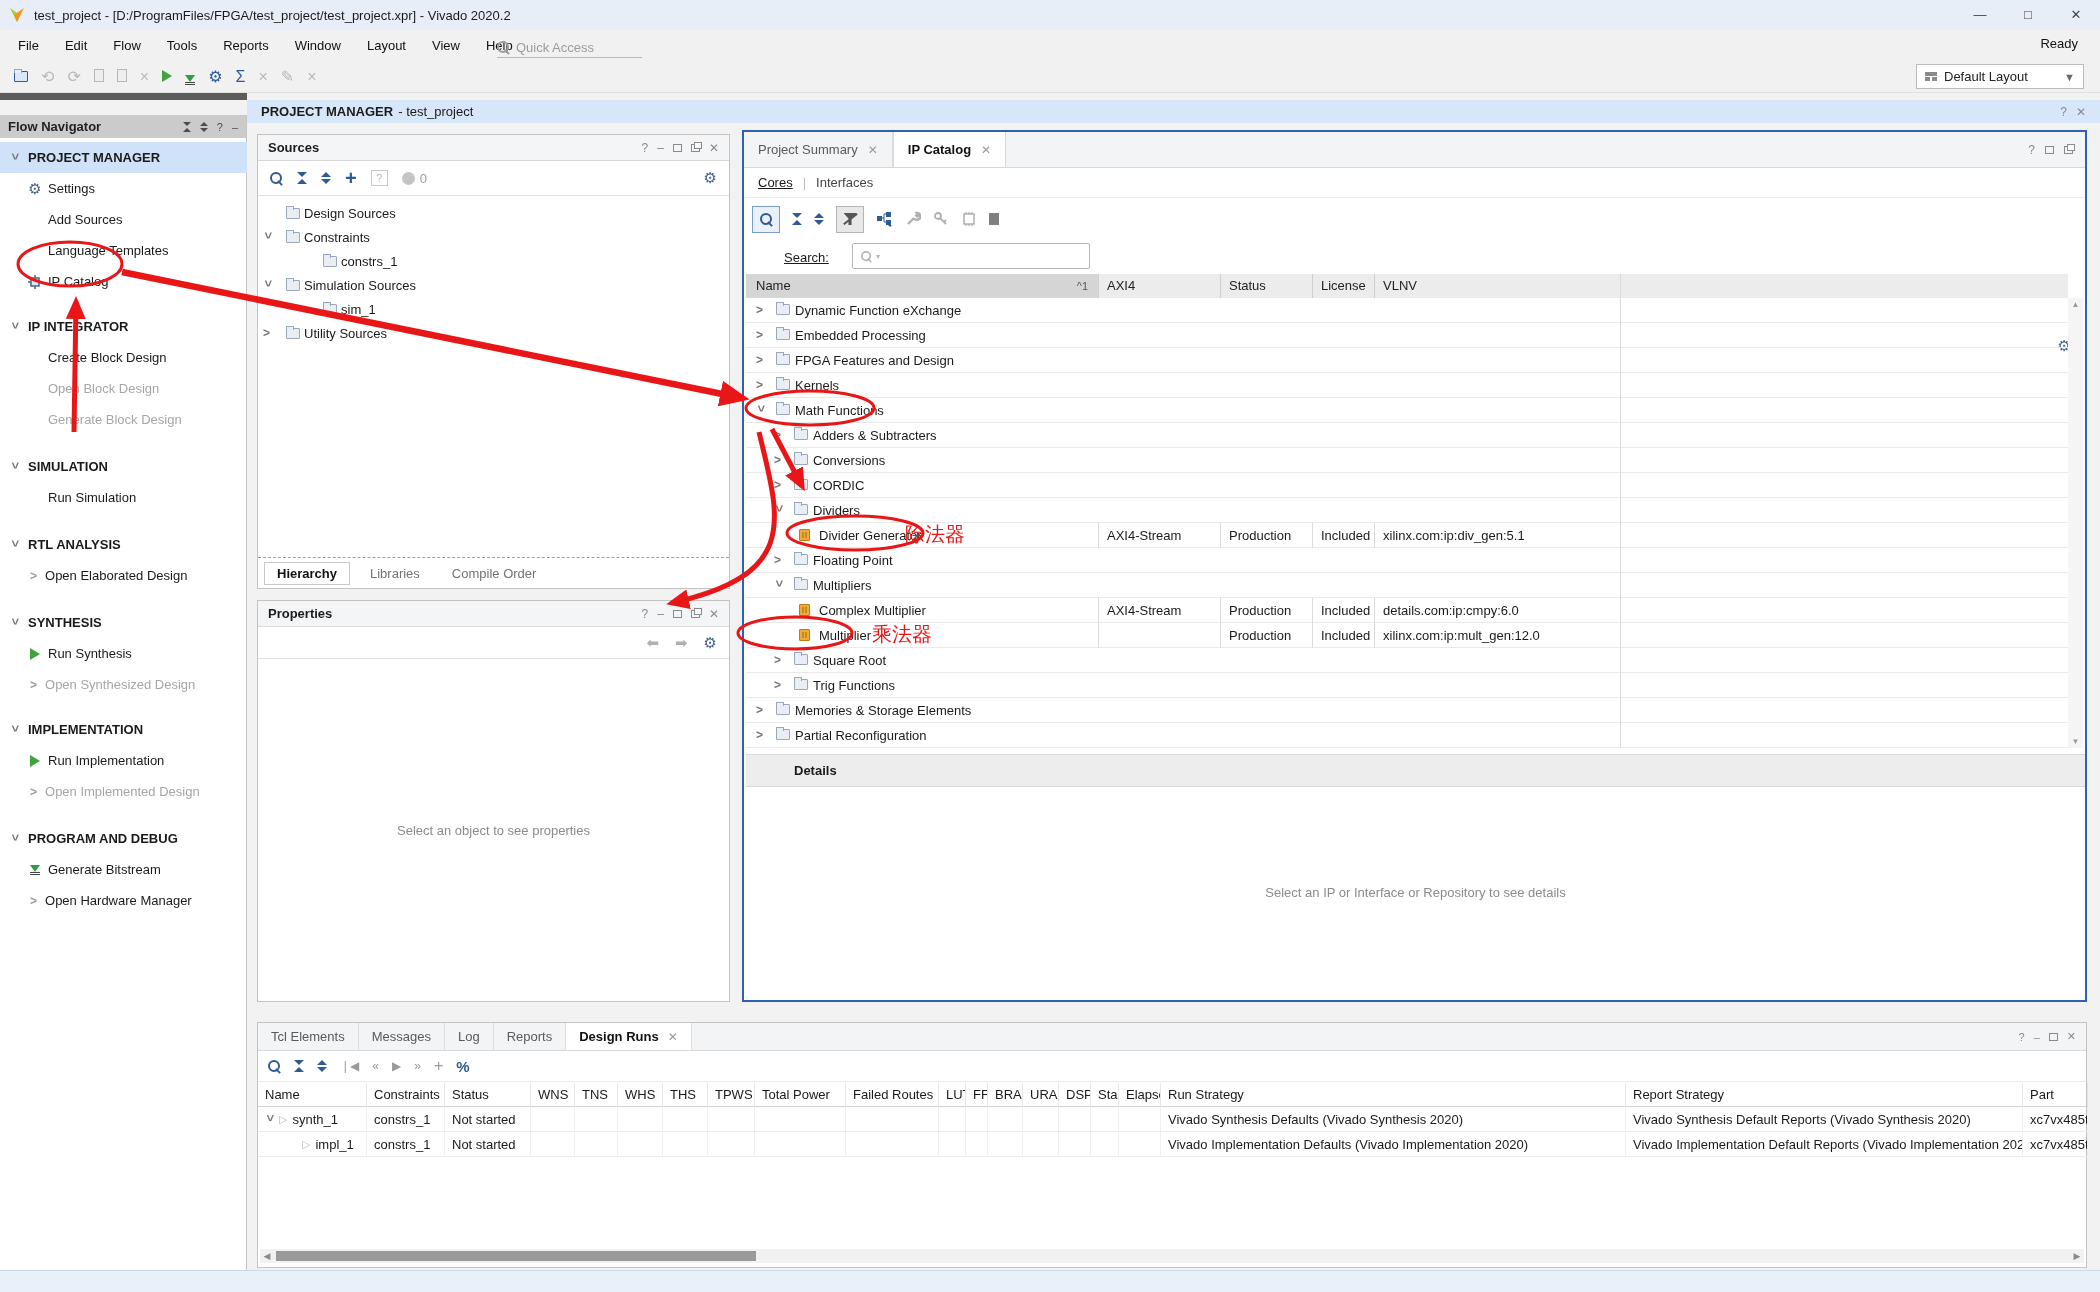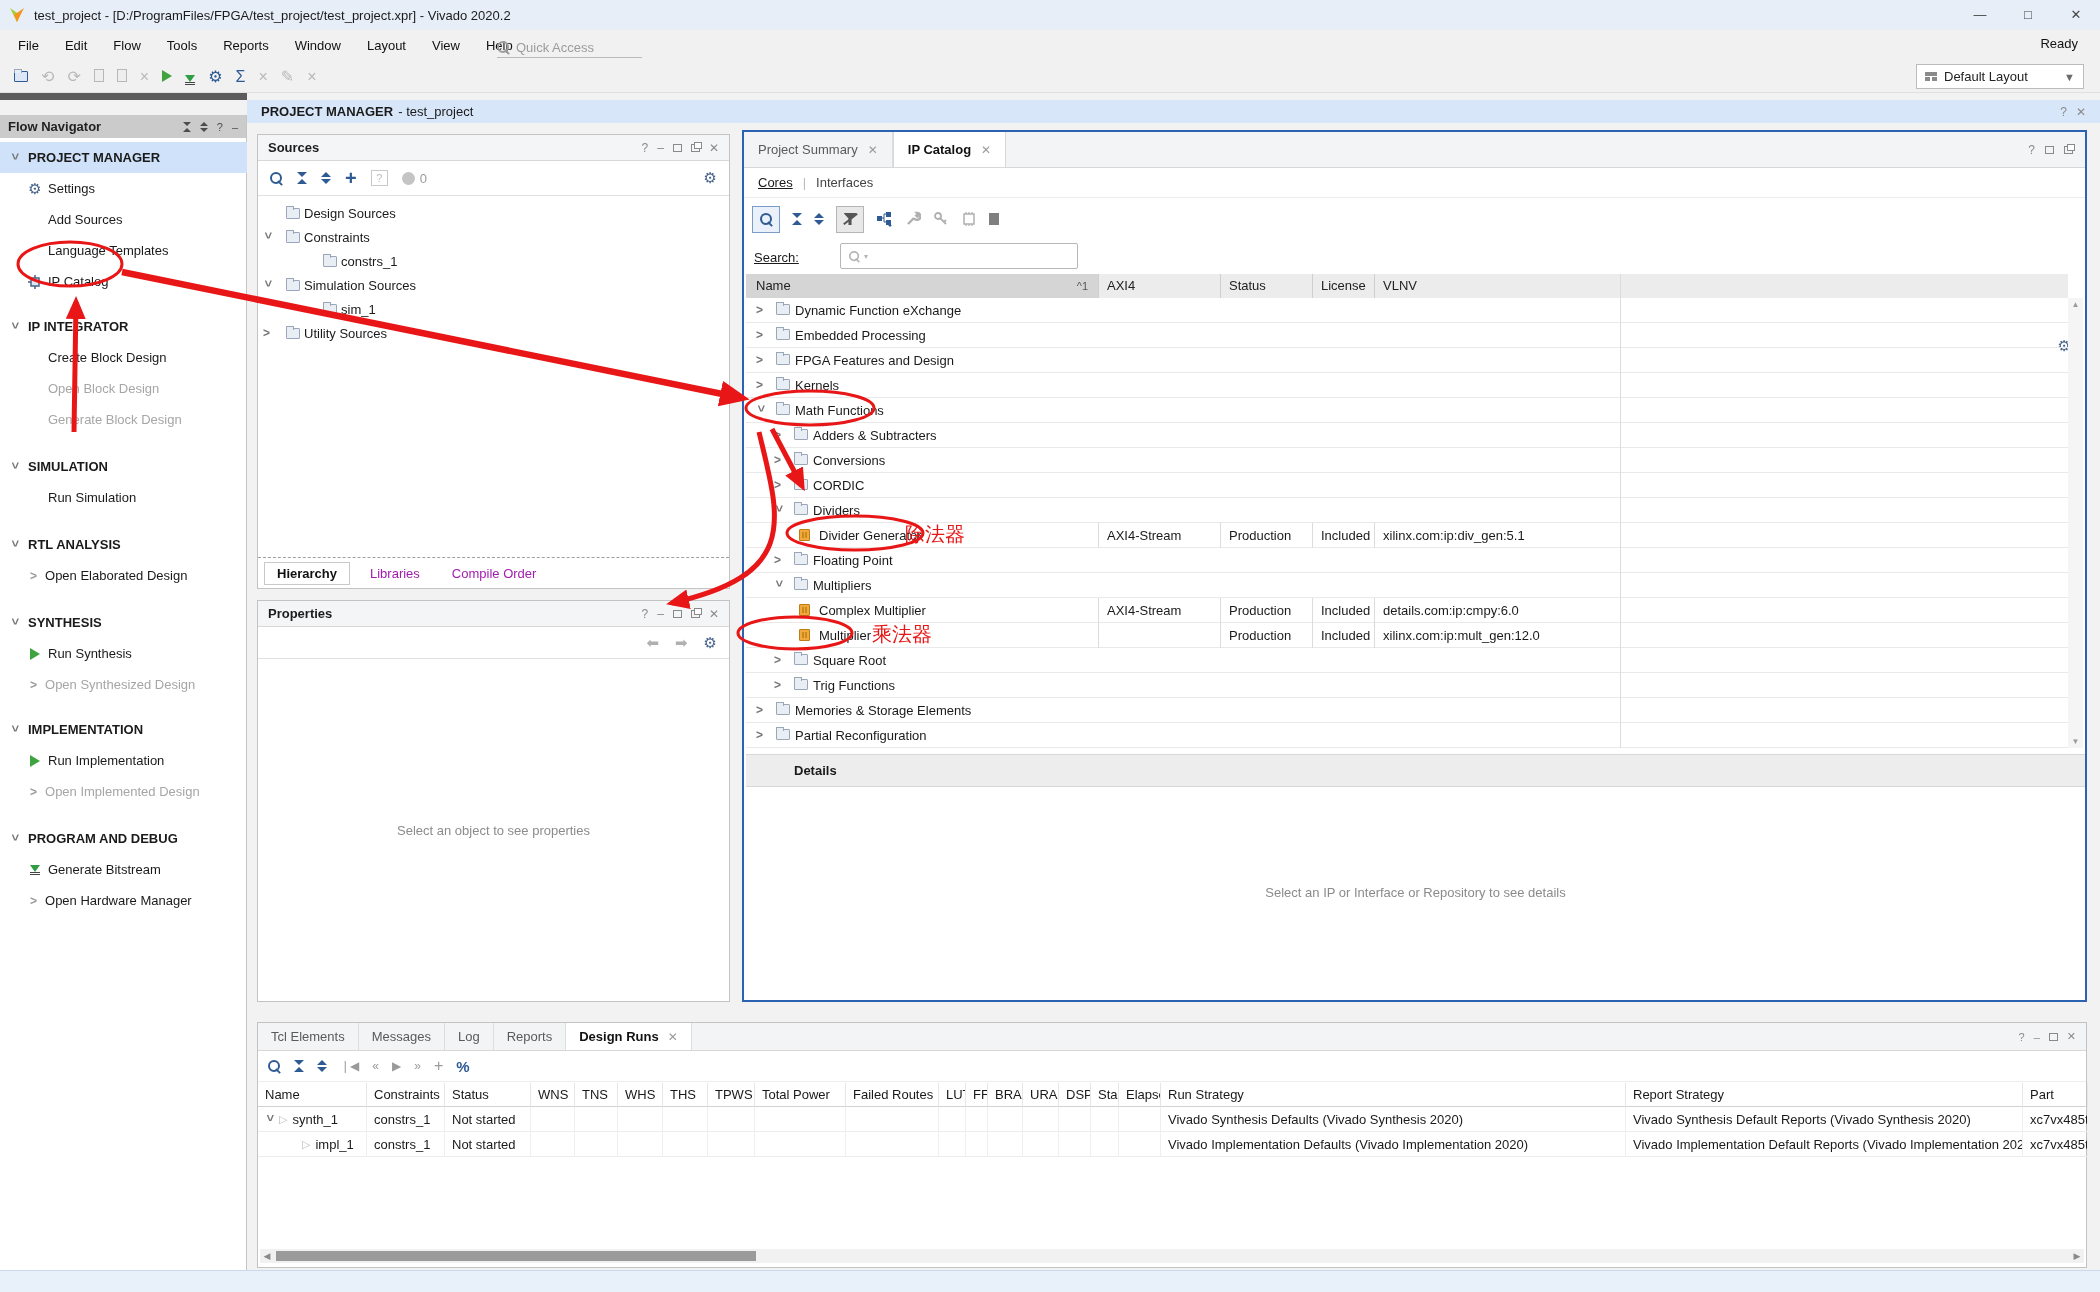--- a/index.html
+++ b/index.html
@@ -84,21 +84,21 @@
   .p-header .t { font-weight:bold; color:#1c1c1c; }
   .p-toolbar { height:35px; border-bottom:1px solid #e0e0e0; display:flex; align-items:center; gap:14px; padding:0 12px; color:#2f5b94; }
 
   
   #sources-tree { position:absolute; left:0; top:66px; right:0; }
   .src-row { height:24px; display:flex; align-items:center; position:relative; }
   .src-row .chev { position:absolute; }
   .src-row .folder { position:absolute; }
   .src-row .lab { position:absolute; white-space:nowrap; }
   #sources-tabs { position:absolute; left:0; right:0; bottom:0; height:31px; border-top:1px dashed #9f9f9f; display:flex; align-items:center; padding-left:6px; background:#fff; }
-  #sources-tabs .stab { padding:3px 12px; color:#a21caf; margin-right:8px; }
+  #sources-tabs .stab { padding:3px 12px; color:#737373; margin-right:8px; }
   #sources-tabs .stab.active { border:1px solid #c9c9c9; background:#fff; font-weight:bold; color:#111; }
   .badge-dot { width:13px; height:13px; border-radius:50%; background:#c4c4c4; display:inline-block; }
   .q-box { width:17px; height:16px; border:1px solid #c9c9c9; color:#bdbdbd; font-size:11px; display:inline-flex; align-items:center; justify-content:center; }
 
   
   #prop-toolbar { height:32px; border-bottom:1px solid #e0e0e0; display:flex; align-items:center; justify-content:flex-end; gap:16px; padding-right:12px; }
   #prop-toolbar .arr { color:#b0b0b0; font-size:15px; }
   #prop-body { position:absolute; top:59px; left:0; right:0; bottom:0; display:flex; align-items:center; justify-content:center; color:#8b8b8b; }
 
   
@@ -114,21 +114,21 @@
   #ip-subtabs .intf { color:#444; }
   #ip-toolbar { height:42px; display:flex; align-items:center; gap:12px; padding-left:8px; color:#2f5b94; }
   .tbox { width:28px; height:27px; display:flex; align-items:center; justify-content:center; }
   .tbox.focus { border:1px solid #7a9cc6; background:#eaf1fb; }
   .tbox.pressed { border:1px solid #b5b5b5; background:#e8e8e8; }
   .filtericon { width:13px; height:12px; position:relative; display:inline-block; }
   .filtericon::before { content:""; position:absolute; inset:0; background:#555; clip-path:polygon(0 0,100% 0,62% 45%,62% 100%,38% 100%,38% 45%); }
   .filtericon::after { content:""; position:absolute; left:-2px; top:5px; width:17px; height:2px; background:#555; transform:rotate(-38deg); }
   .darksq { width:10px; height:12px; background:#7f7f7f; display:inline-block; }
   #ip-gear { position:absolute; right:14px; top:205px; }
-  #ip-search-row { height:34px; display:flex; align-items:center; padding-left:10px; }
+  #ip-search-row { height:34px; display:flex; align-items:center; padding-left:28px;margin-left:12px; }
   #ip-search-input { position:absolute; left:96px; top:3px; width:238px; height:26px; border:1px solid #b6b6b6; border-radius:2px; display:flex; align-items:center; padding-left:7px; color:#b5b5b5; gap:3px; }
   #ip-search-input .dd { font-size:8px; color:#b5b5b5; }
   #ip-table-header { position:absolute; left:2px; top:142px; width:1322px; height:24px; }
   #ip-table-header .hc { position:absolute; top:0; height:24px; line-height:24px; background:#ececec; border-left:1px solid #cfcfcf; padding-left:8px; color:#222; }
   #ip-table-header .hc.name { background:#d5d5d5; border-left:none; padding-left:10px; }
   #ip-table-header .sort { position:absolute; right:10px; top:0; font-size:11px; color:#555; }
   #ip-rows { position:absolute; left:2px; top:166px; width:1322px; }
   .ip-row { height:25px; position:relative; border-bottom:1px solid #e9e9e9; }
   .ip-row .chev { position:absolute; top:5px; }
   .ip-row .folder { position:absolute; top:6px; }

